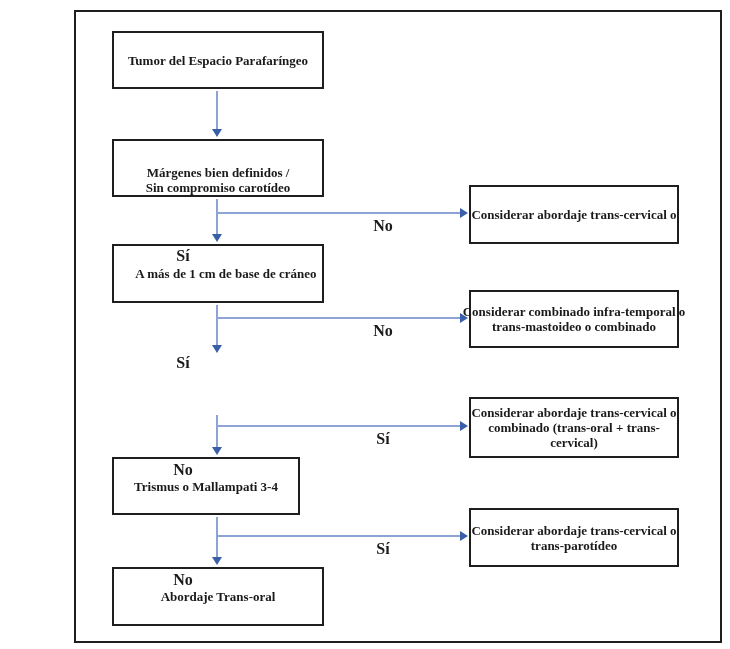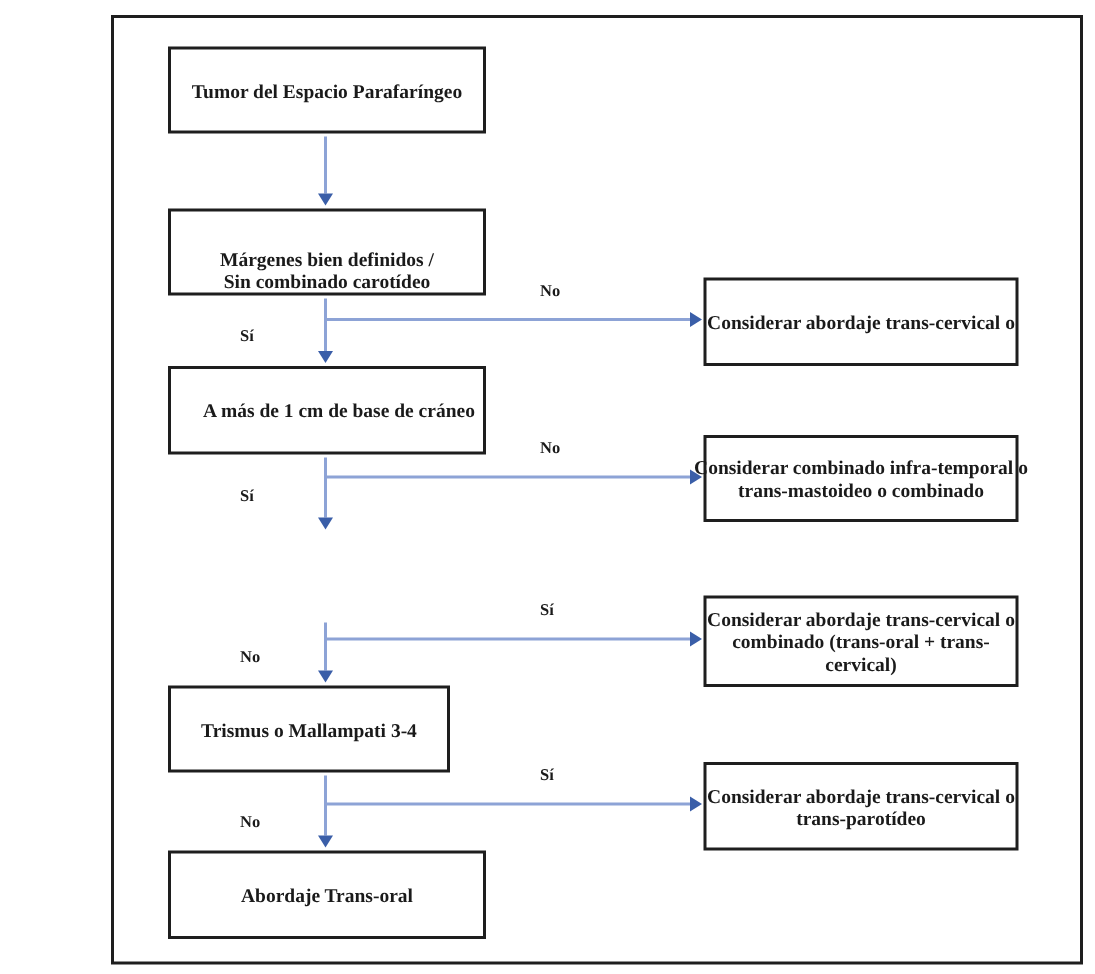--- a/index.html
+++ b/index.html
@@ -71,23 +71,24 @@
   #c2v { left:216px; top:199px; height:35px; }  #c2a { left:212px; top:234px; }
   #c2h { left:216px; top:212px; width:246px; }  #c2ra { left:460px; top:208px; }
   #c3v { left:216px; top:305px; height:40px; }  #c3a { left:212px; top:345px; }
   #c3h { left:216px; top:317px; width:246px; }  #c3ra { left:460px; top:313px; }
   #c4v { left:216px; top:415px; height:32px; }  #c4a { left:212px; top:447px; }
   #c4h { left:216px; top:425px; width:246px; }  #c4ra { left:460px; top:421px; }
   #c5v { left:216px; top:517px; height:40px; }  #c5a { left:212px; top:557px; }
   #c5h { left:216px; top:535px; width:246px; }  #c5ra { left:460px; top:531px; }
   
   .blabel {
-    position:absolute; width:46px; 
-    font-weight:bold; font-size:11px; line-height:16px;
+    position:absolute; width:46px; text-align:center;
+    font-weight:bold; font-size:16px; line-height:16px;
     white-space:nowrap;
+    margin-top:32px;
   }
   #d1 { left:160px; top:216px; }
   #d2 { left:160px; top:323px; }
   #d3 { left:160px; top:430px; }
   #d4 { left:160px; top:540px; }
   #rl1 { left:360px; top:186px; }
   #rl2 { left:360px; top:291px; }
   #rl3 { left:360px; top:399px; }
   #rl4 { left:360px; top:509px; }
 </style>
@@ -95,21 +96,21 @@
 <body>
 
 <div class="canvas">
   <div class="frame"></div>
 
   <div class="node" id="b1">
     <div class="ln">Tumor del Espacio Parafaríngeo</div>
   </div>
   <div class="node" id="b2">
     <div class="ln">Márgenes bien definidos /</div>
-    <div class="ln">Sin combinado carotídeo</div>
+    <div class="ln">Sin compromiso carotídeo</div>
   </div>
   <div class="node" id="b3">
     <div class="ln">A más de 1 cm de base de cráneo</div>
   </div>
   <div class="node" id="b5">
     <div class="ln">Trismus o Mallampati 3-4</div>
   </div>
   <div class="node" id="b6">
     <div class="ln">Abordaje Trans-oral</div>
   </div>

